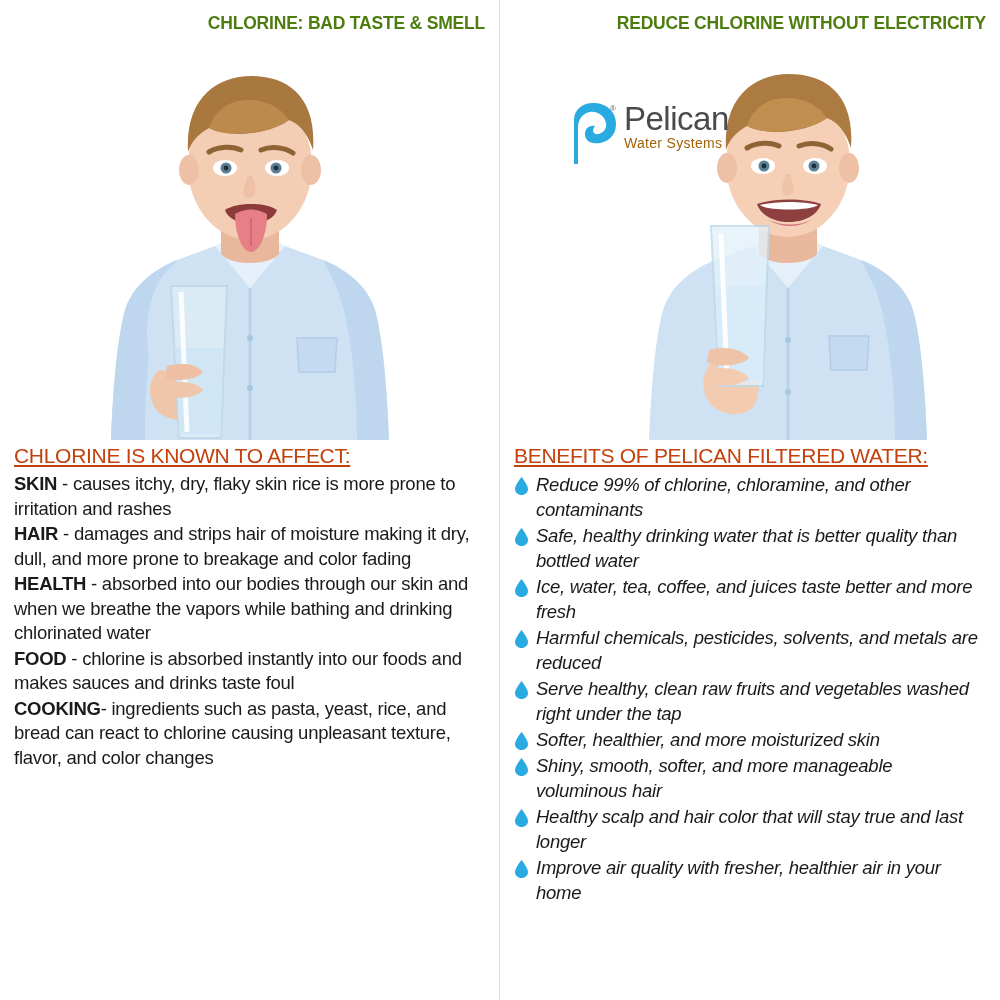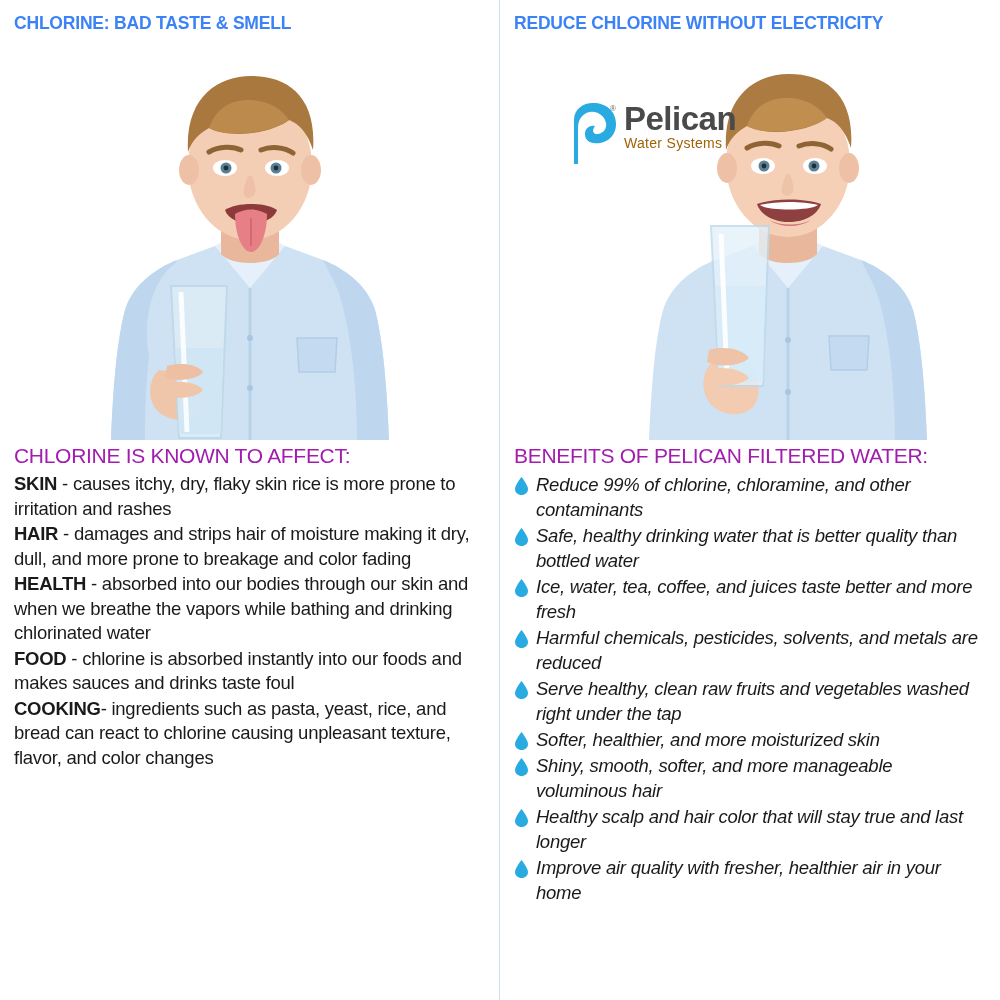--- a/index.html
+++ b/index.html
@@ -24,25 +24,25 @@
     width: 500px;
     height: 1000px;
     box-sizing: border-box;
     padding: 10px 14px 0 14px;
     position: relative;
   }
   .panel-left {
     border-right: 1px solid #cfe0ec;
   }
   .panel-header {
-    text-align: left;
+    text-align: right;
     font-weight: bold;
     font-size: 17.5px;
     letter-spacing: -0.2px;
-    color: #3b82f6;
+    color: #4d7c0f;
     height: 30px;
     line-height: 26px;
     white-space: nowrap;
   }
 
   
   .photo-area {
     position: relative;
     height: 400px;
     width: 100%;
@@ -73,21 +73,21 @@
     height: 62px;
   }
   .logo-text {
     position: absolute;
     left: 58px;
     top: 0px;
     color: #3a3a3a;
   }
   .logo-name {
     font-size: 33px;
-    font-weight: bold;
+    font-weight: normal;
     letter-spacing: -0.5px;
     line-height: 38px;
     color: #4a4a4a;
   }
   .logo-sub {
     font-size: 14px;
     letter-spacing: 0.3px;
     color: #a16207;
     margin-top: -3px;
   }
@@ -95,21 +95,22 @@
     position: absolute;
     left: 44px;
     top: 2px;
     font-size: 8px;
     color: #666;
   }
 
   
   .section-title {
     font-size: 21px;
-    color: #a21caf;
+    color: #c2410c;
+    text-decoration: underline;
     margin: 4px 0 4px 0;
     letter-spacing: -0.3px;
     white-space: nowrap;
   }
   .left-list { margin: 0; padding: 0; list-style: none; }
   .left-item {
     font-size: 18.5px;
     line-height: 24.5px;
     margin-bottom: 1px;
     letter-spacing: -0.25px;

